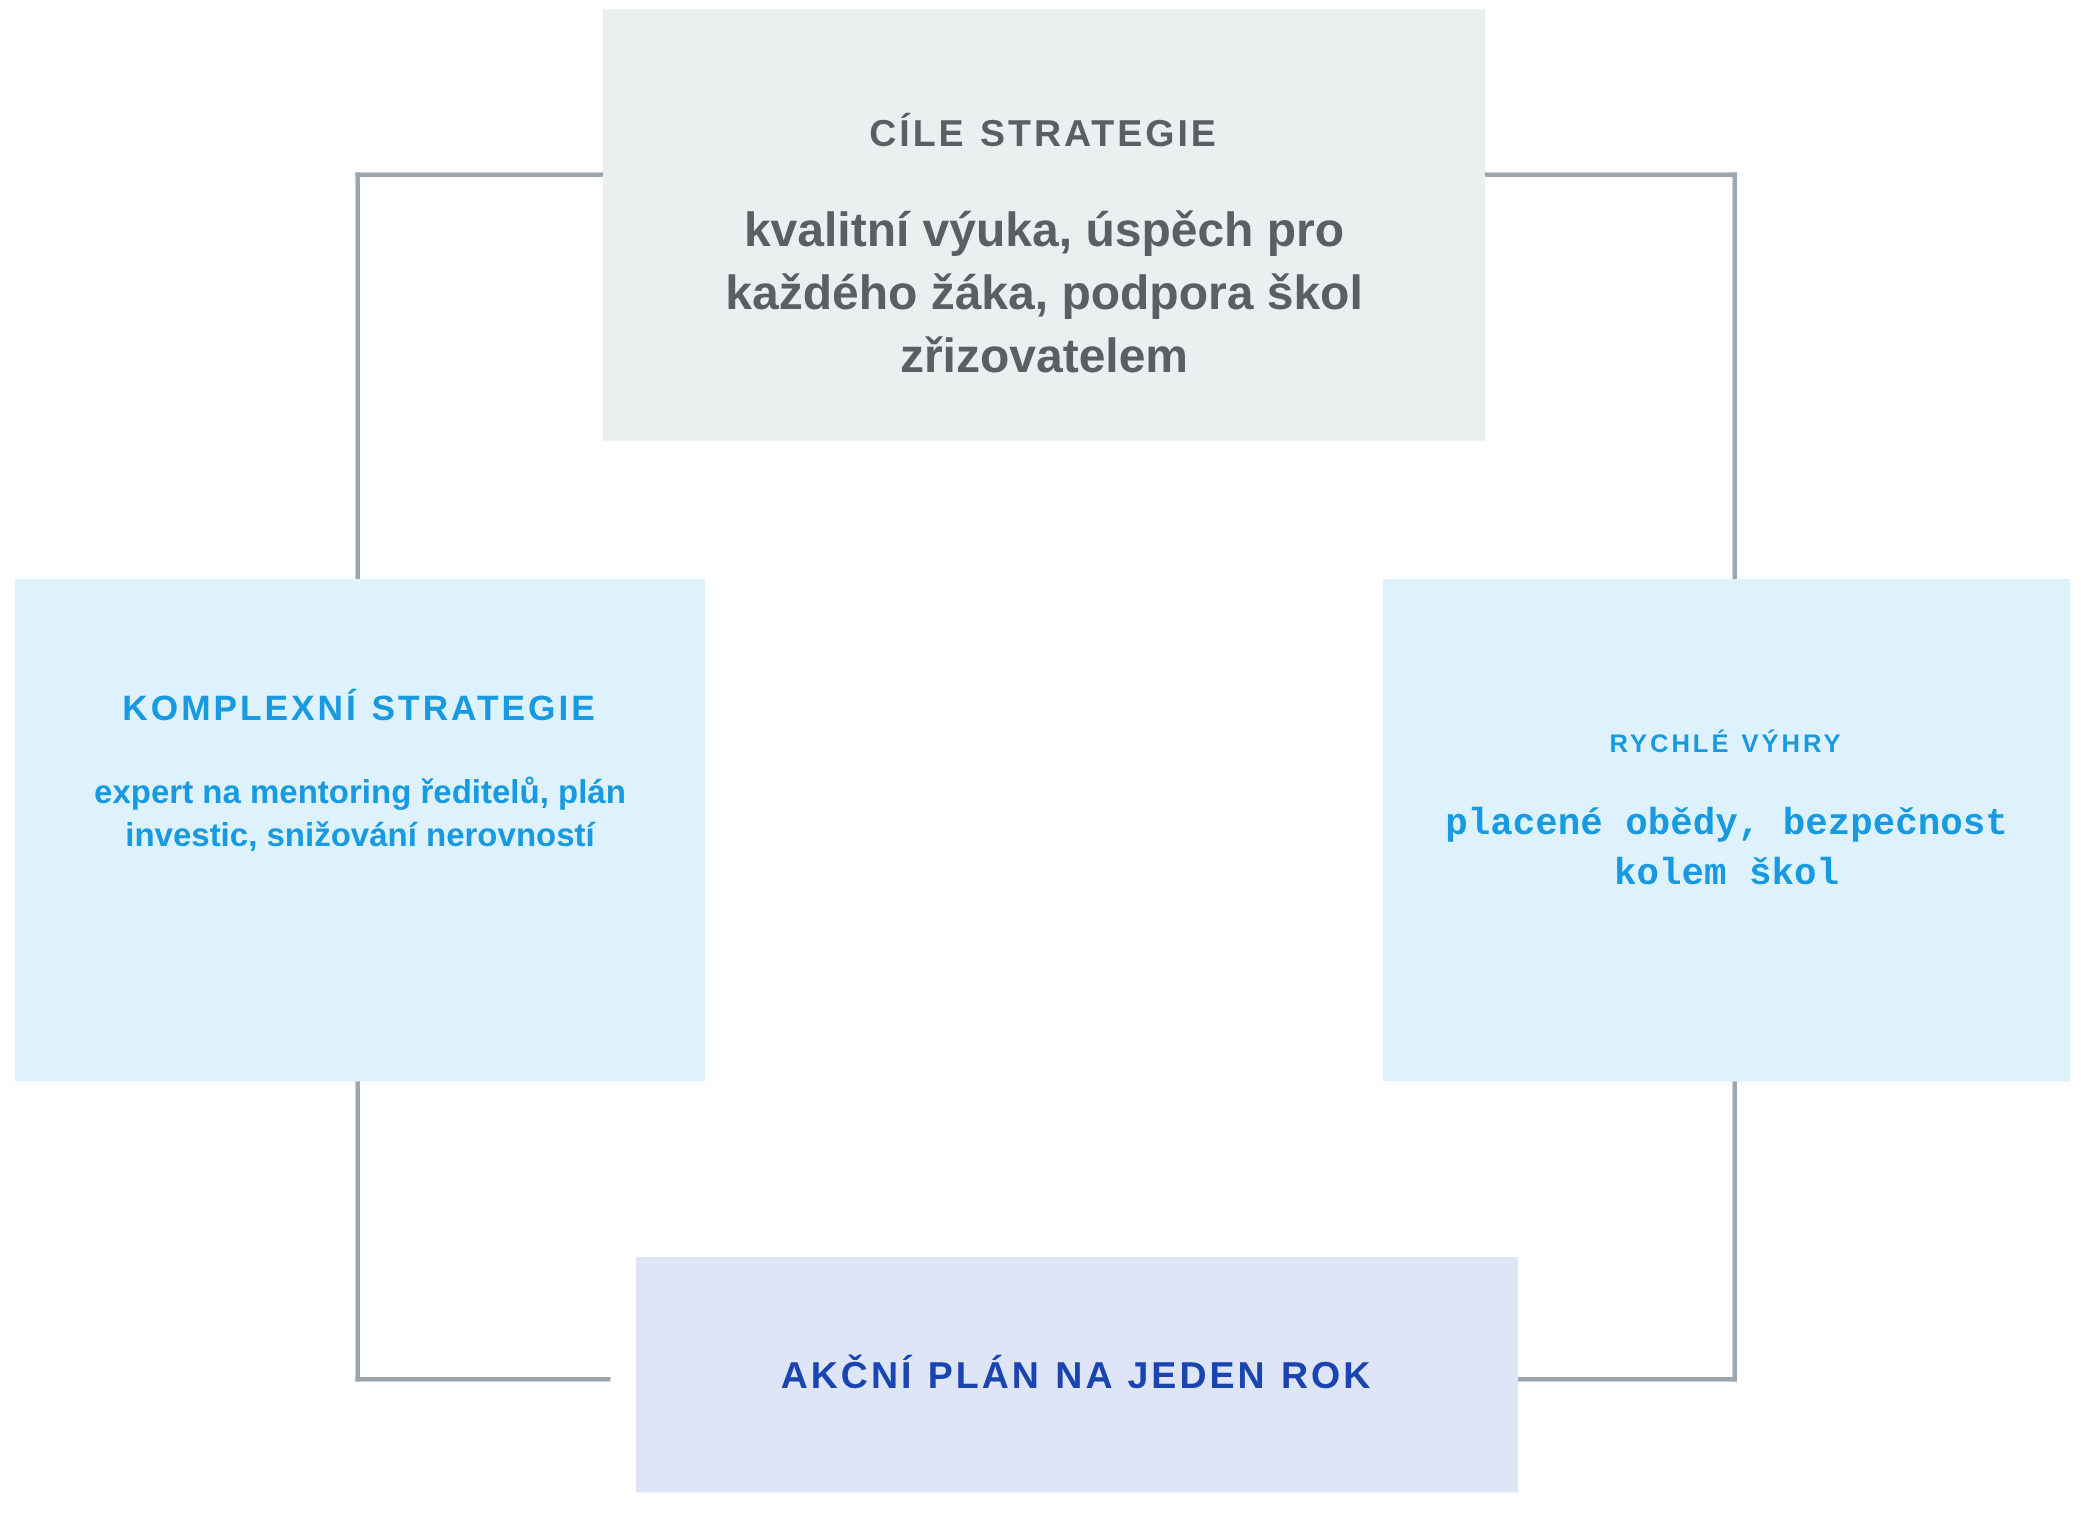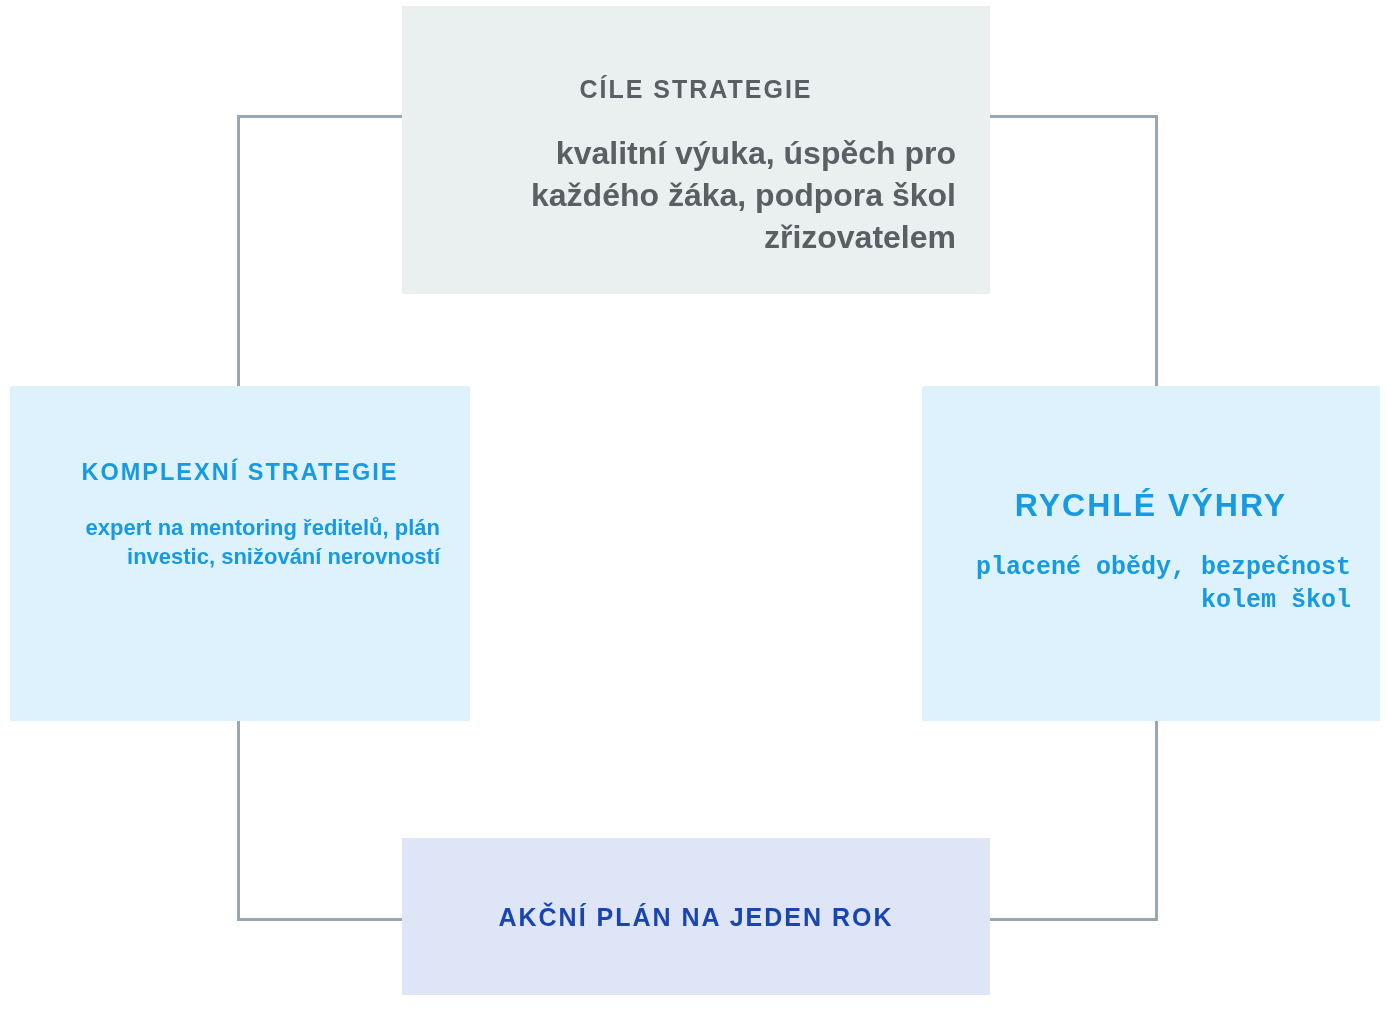--- a/index.html
+++ b/index.html
@@ -64,21 +64,21 @@
   }
 
   
   .box {
     position: absolute;
     box-sizing: border-box;
     display: flex;
     flex-direction: column;
     align-items: center;
     justify-content: flex-start;
-    text-align: right;
+    text-align: center;
   }
   .box-heading {
     font-weight: bold;
     letter-spacing: 2.0px;
     line-height: 1.2;
     white-space: nowrap;
   }
   .box-body {
     font-weight: bold;
     line-height: 1.32;
@@ -121,31 +121,31 @@
   
   #box-quickwins {
     left: 922px;
     top: 386px;
     width: 458px;
     height: 335px;
     background: #ddf2fd;
     color: #189ae2;
     padding-top: 100px;
   }
-  #box-quickwins .box-heading { font-size: 32px; }
+  #box-quickwins .box-heading { font-size: 17px; }
   #box-quickwins .box-body {
     font-size: 25px;
     margin-top: 27px;
     width: 400px;
     font-family: Liberation Mono, monospace;
   }
 
   
   #box-actionplan {
-    left: 402px;
+    left: 424px;
     top: 838px;
     width: 588px;
     height: 157px;
     background: #dde5f7;
     color: #1a45b0;
     justify-content: center;
     padding-top: 0;
   }
   #box-actionplan .box-heading { font-size: 25px; }
 </style>

